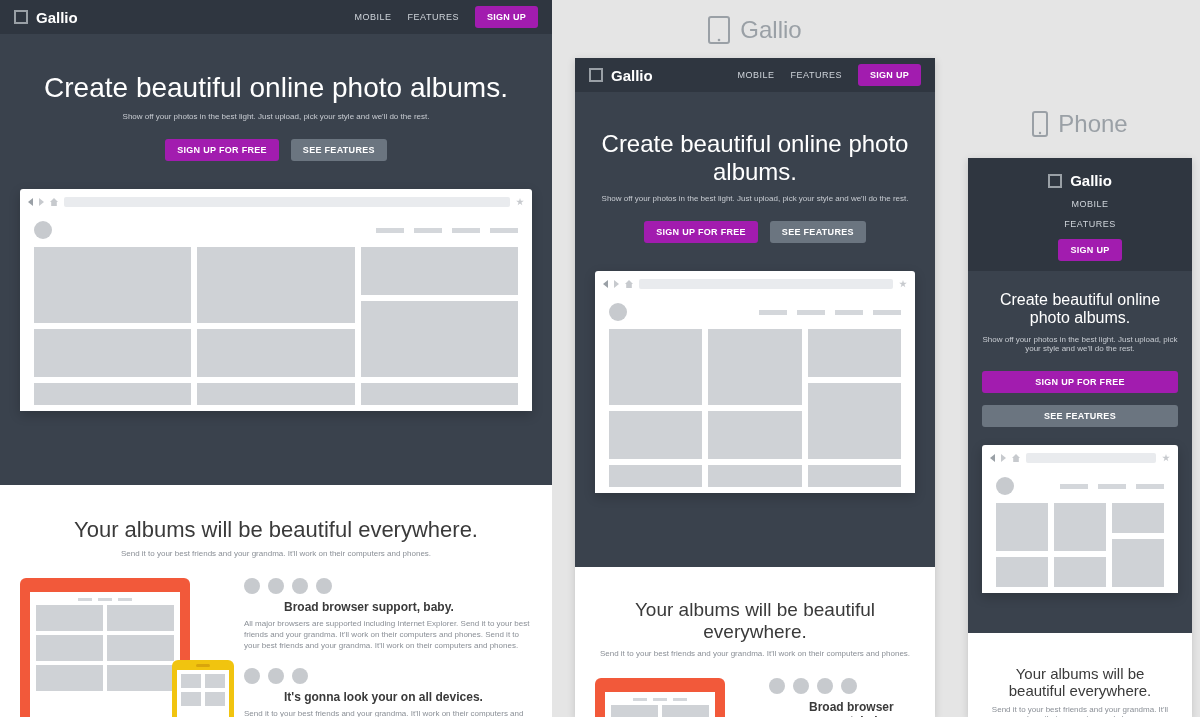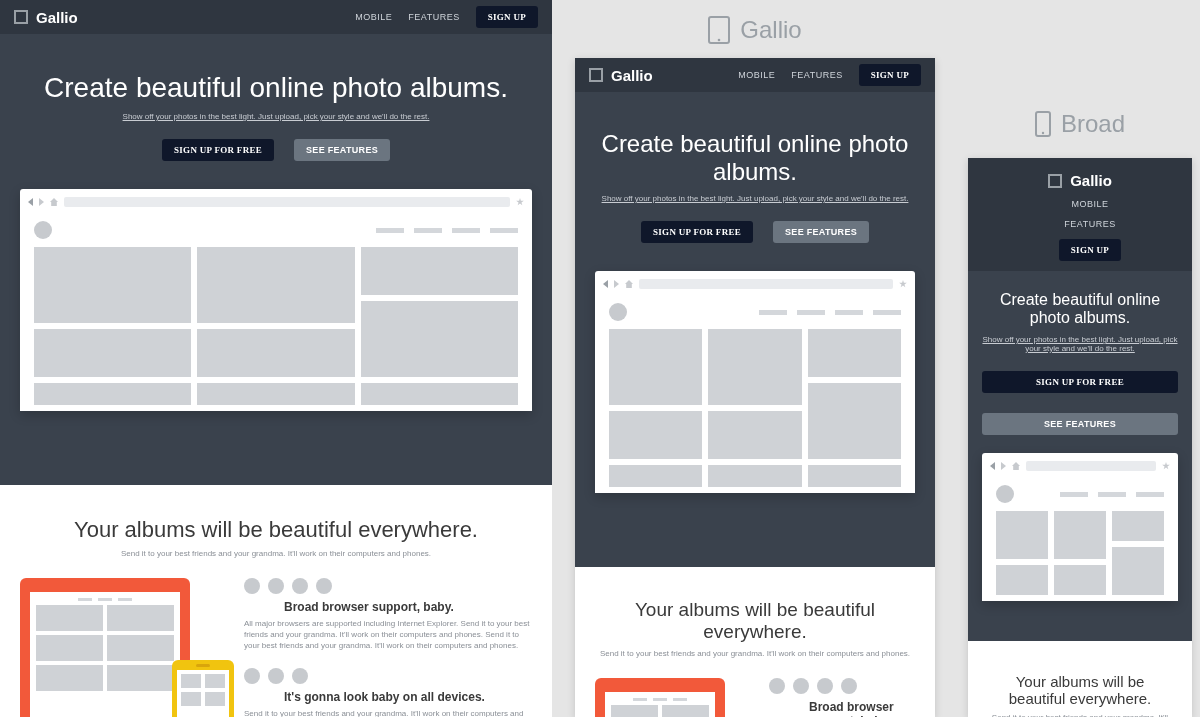--- a/index.html
+++ b/index.html
@@ -59,44 +59,43 @@
 }
 .btn {
   border: none;
   border-radius: 3px;
   font-size: 9px;
   font-weight: 600;
   padding: 6px 12px;
   letter-spacing: 0.3px;
   cursor: pointer;
 }
-.btn-primary { background: #0f172a; color: #fff; font-family: Liberation Serif, serif; }
+.btn-primary { background: #a21caf; color: #fff; }
 .btn-secondary { background: #6b7580; color: #fff; }
 
 .app-hero {
   background: #3a424d;
   color: #fff;
   text-align: center;
   padding: 38px 20px 74px;
   position: relative;
 }
 .app-hero h1 {
   font-weight: 300;
   font-size: 28px;
   margin-bottom: 8px;
 }
 .app-hero p.sub {
   font-size: 8px;
   color: #c8ccd2;
   margin-bottom: 18px;
-  text-decoration: underline;
 }
 .app-hero .cta-row {
   display: flex;
-  gap: 20px;
+  gap: 12px;
   justify-content: center;
 }
 
 
 .browser-mock {
   background: #fff;
   margin-top: 28px;
   border-radius: 3px 3px 0 0;
   padding: 8px 8px 0;
   box-shadow: 0 4px 12px rgba(0,0,0,0.2);
@@ -381,21 +380,21 @@
             </div>
             <h3>Broad browser support, baby.</h3>
             <p>All major browsers are supported including Internet Explorer. Send it to your best friends and your grandma. It'll work on their computers and phones. Send it to your best friends and your grandma. It'll work on their computers and phones.</p>
           </div>
           <div class="feature-block">
             <div class="feature-icons">
               <span class="icn"></span>
               <span class="icn"></span>
               <span class="icn"></span>
             </div>
-            <h3>It's gonna look baby on all devices.</h3>
+            <h3>It's gonna look your on all devices.</h3>
             <p>Send it to your best friends and your grandma. It'll work on their computers and phones. Send it to your best friends and your grandma. It'll work on their computers and phones.</p>
           </div>
         </div>
       </div>
     </section>
 
   </div>
 </div>
 
 <div id="tablet-wrapper">
@@ -509,21 +508,21 @@
 </div>
 
 <div id="phone-wrapper">
   <div id="phone-label" class="viewport-label">
     <span class="device-icon">
       <svg width="16" height="26" viewBox="0 0 16 26" fill="none">
           <rect x="1" y="1" width="14" height="24" rx="2" stroke="#9aa0a6" stroke-width="2"></rect>
           <circle cx="8" cy="22" r="1.2" fill="#9aa0a6"></circle>
         </svg>
     </span>
-    <span>Broad</span>
+    <span>Phone</span>
   </div>
 
   <div id="col-phone" class="viewport phone">
     <div class="app-page">
       <header class="app-header">
         <div class="app-logo">
           <span class="logo-icon"></span>
           <span>Gallio</span>
         </div>
         <nav class="app-nav">

